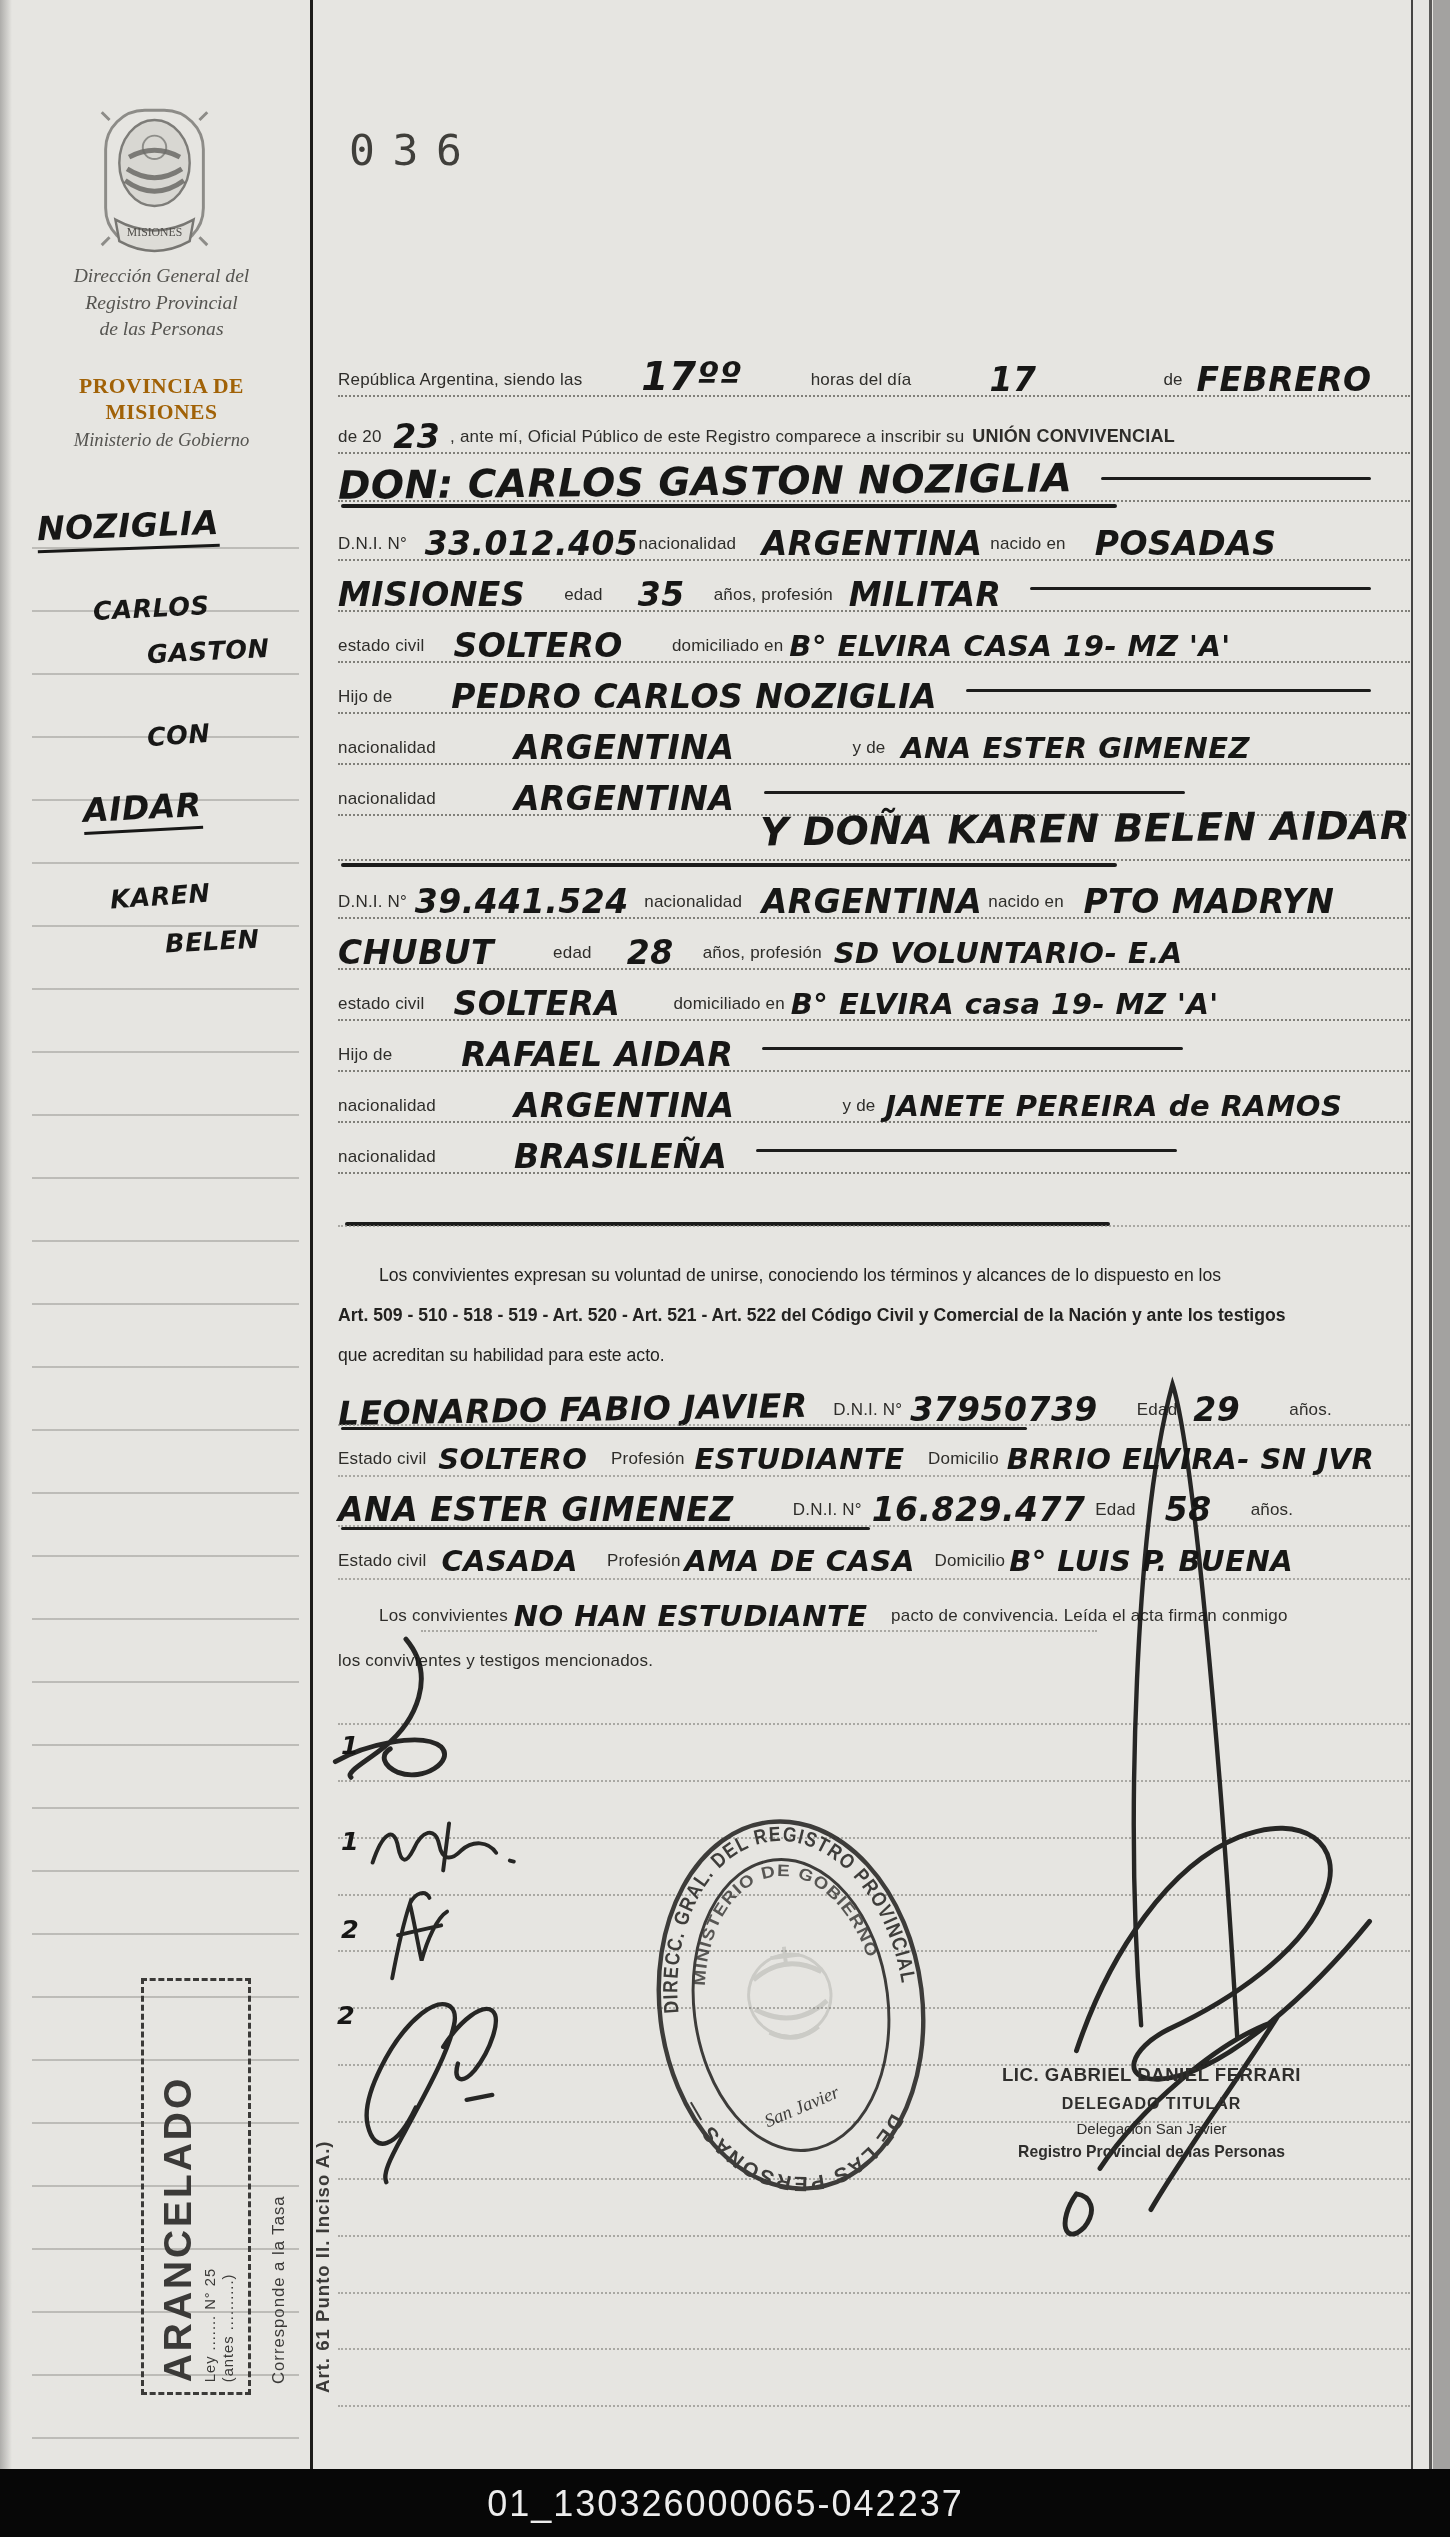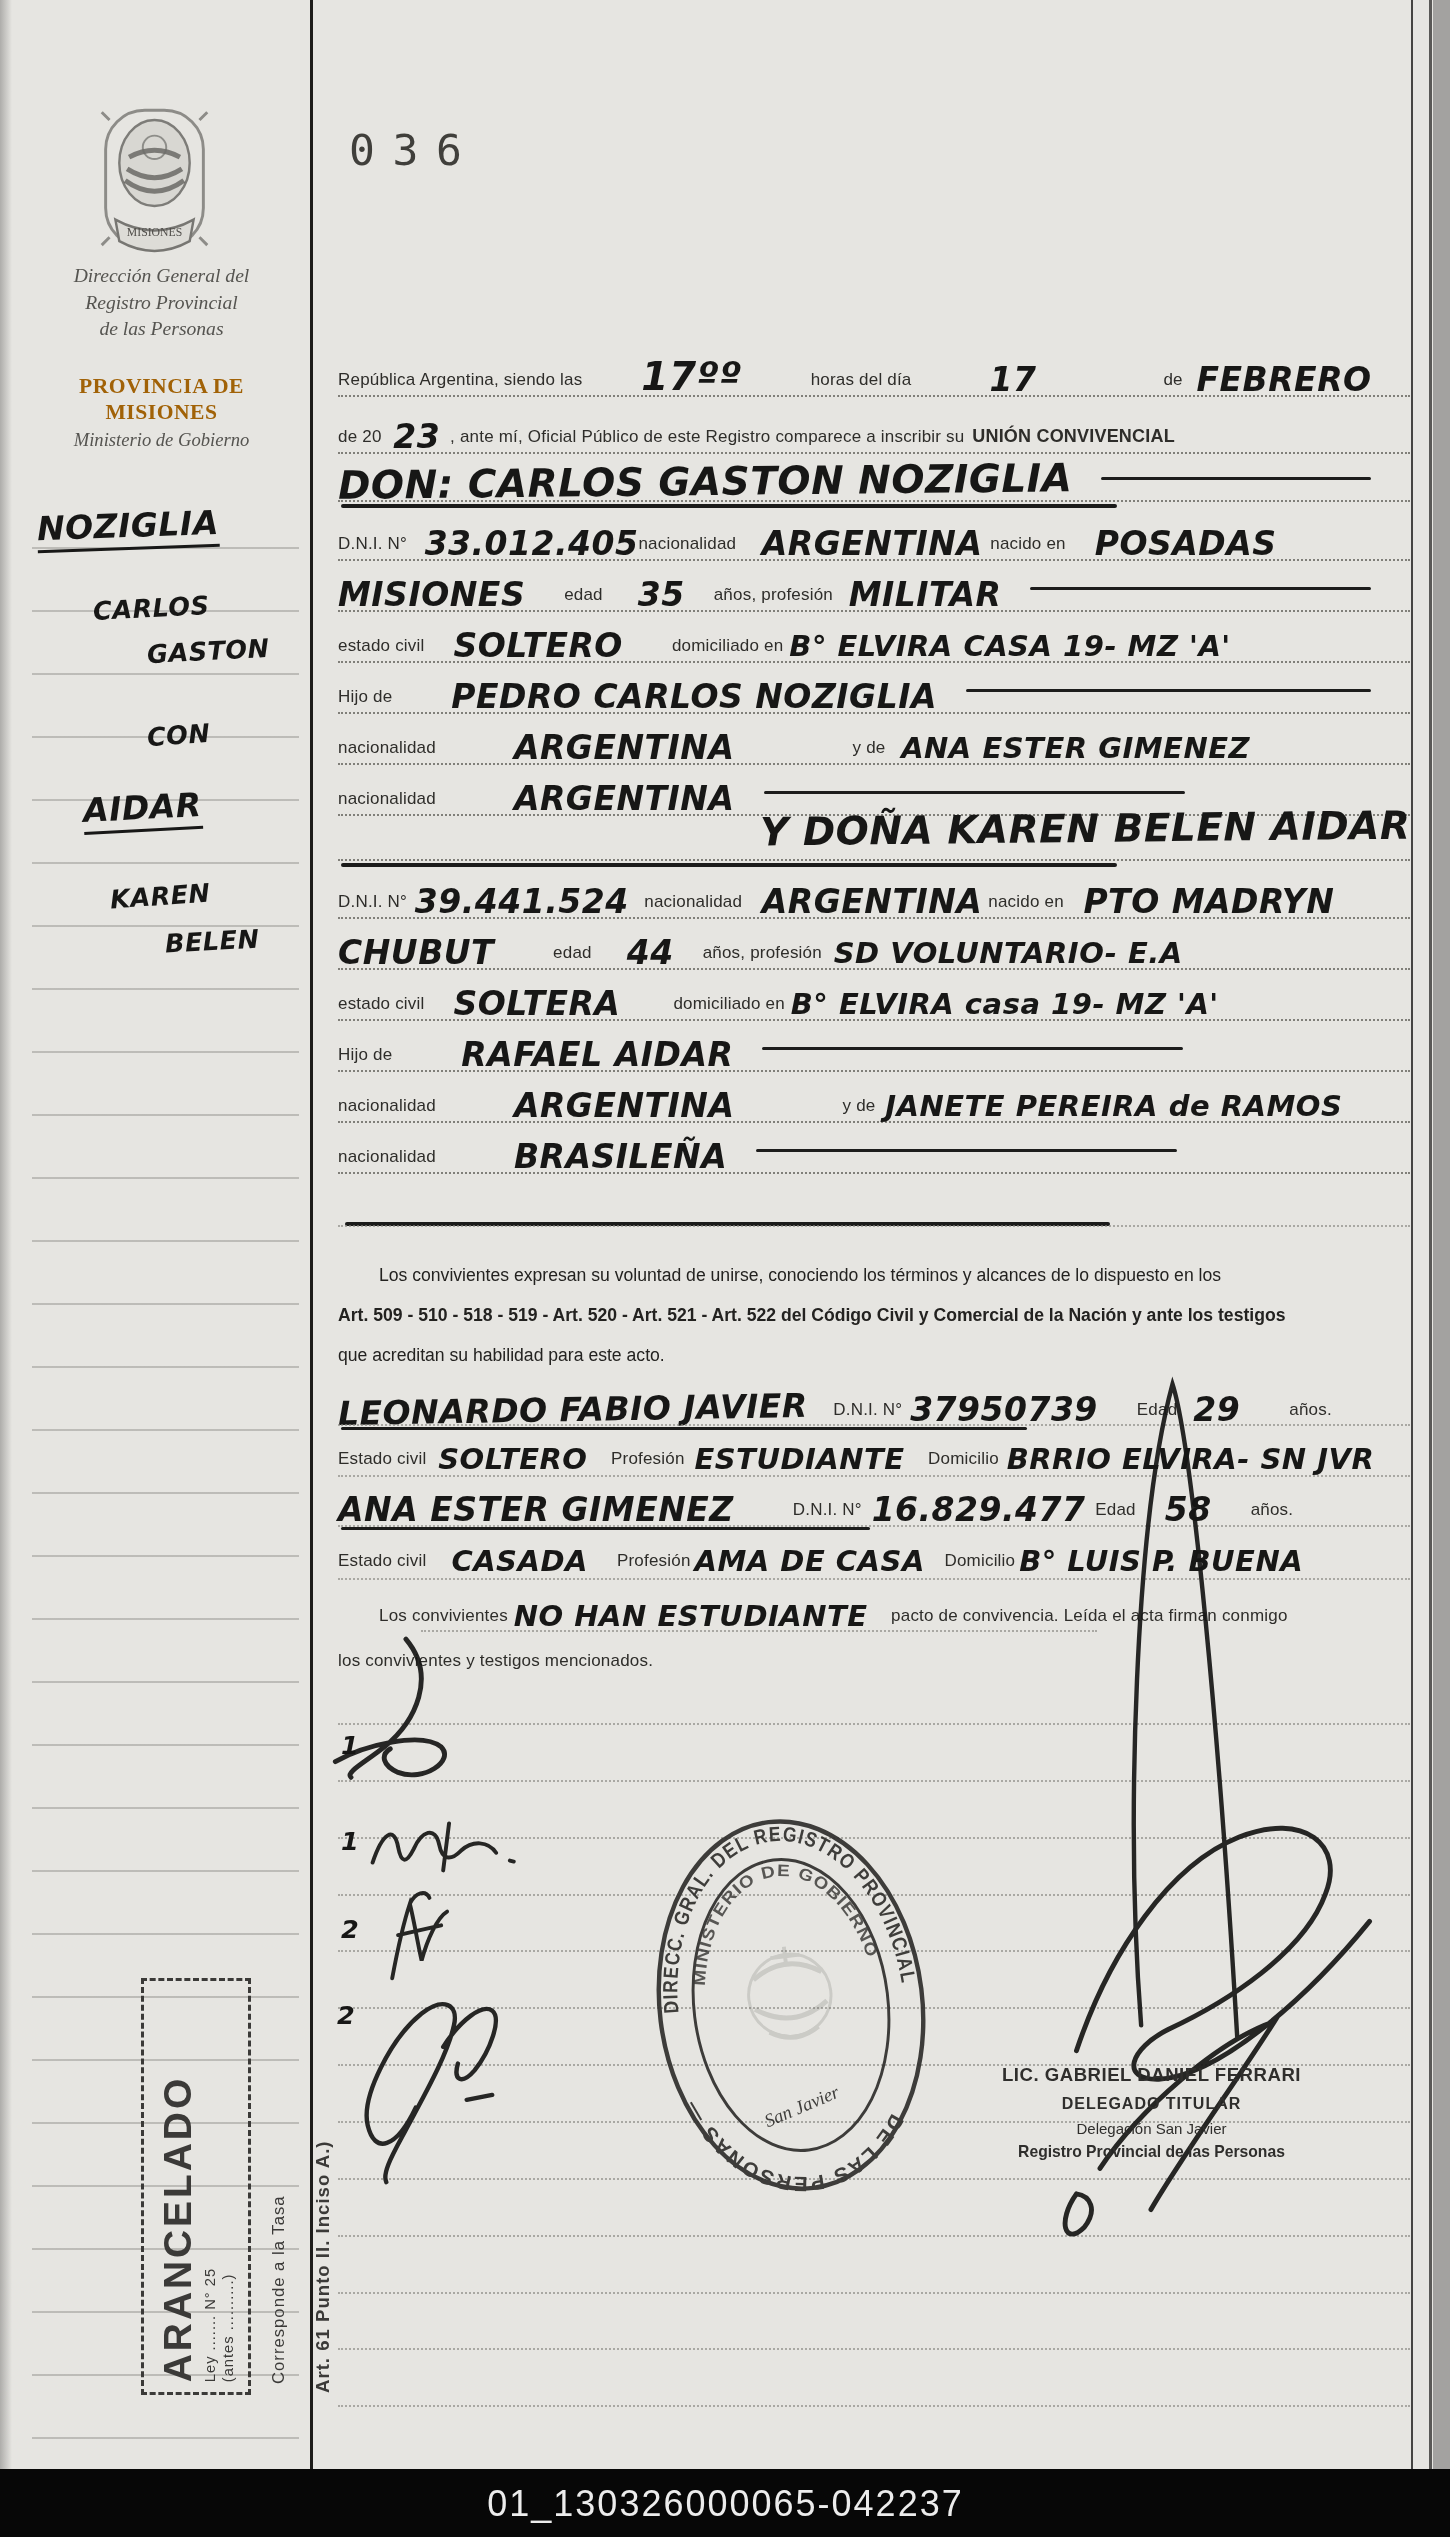--- a/index.html
+++ b/index.html
@@ -189,21 +189,21 @@
     <span class="hw s34" style="margin-left:7.8px;">39.441.524</span>
     <span class="pl" style="margin-left:15.7px;">nacionalidad</span>
     <span class="hw s34" style="margin-left:19.6px;">ARGENTINA</span>
     <span class="pl" style="margin-left:5.9px;">nacido en</span>
     <span class="hw s34" style="margin-left:19.6px;">PTO MADRYN</span>
   </div>
 
   <div class="frow" style="top:919px;">
     <span class="hw s34">CHUBUT</span>
     <span class="pl" style="margin-left:59px;">edad</span>
-    <span class="hw s34" style="margin-left:35px;">44</span>
+    <span class="hw s34" style="margin-left:35px;">28</span>
     <span class="pl" style="margin-left:29px;">años, profesión</span>
     <span class="hw s30" style="margin-left:11.8px;">SD VOLUNTARIO- E.A</span>
   </div>
 
   <div class="frow" style="top:970px;">
     <span class="pl">estado civil</span>
     <span class="hw s34" style="margin-left:29px;">SOLTERA</span>
     <span class="pl" style="margin-left:53px;">domiciliado en</span>
     <span class="hw s30" style="margin-left:5.9px;">B° ELVIRA casa 19- MZ 'A'</span>
   </div>
@@ -264,21 +264,21 @@
     <span class="hw s34" style="margin-left:9.8px;">16.829.477</span>
     <span class="pl" style="margin-left:9.8px;">Edad</span>
     <span class="hw s34" style="margin-left:29px;">58</span>
     <span class="pl" style="margin-left:39px;">años.</span>
   </div>
   <div class="stroke" style="left:341px;top:1527px;width:529px;height:2.9px;"></div>
   <div class="dr" style="left:338px;top:1525px;width:1072px;"></div>
 
   <div class="frow nodots" style="top:1527px;">
     <span class="pl">Estado civil</span>
-    <span class="hw s30" style="margin-left:25px;font-style:italic;">CASADA</span>
+    <span class="hw s30" style="margin-left:15px;font-style:italic;">CASADA</span>
     <span class="pl" style="margin-left:29px;">Profesión</span>
     <span class="hw s30" style="margin-left:3.9px;">AMA DE CASA</span>
     <span class="pl" style="margin-left:19.6px;">Domicilio</span>
     <span class="hw s30" style="margin-left:3.9px;">B° LUIS P. BUENA</span>
   </div>
   <div class="dr" style="left:338px;top:1578px;width:1072px;"></div>
 
   <div class="frow nodots" style="top:1582px;">
     <span class="pl" style="padding-left:41px;">Los convivientes</span>
     <span class="hw s30" style="margin-left:5.9px;">NO HAN ESTUDIANTE</span>

